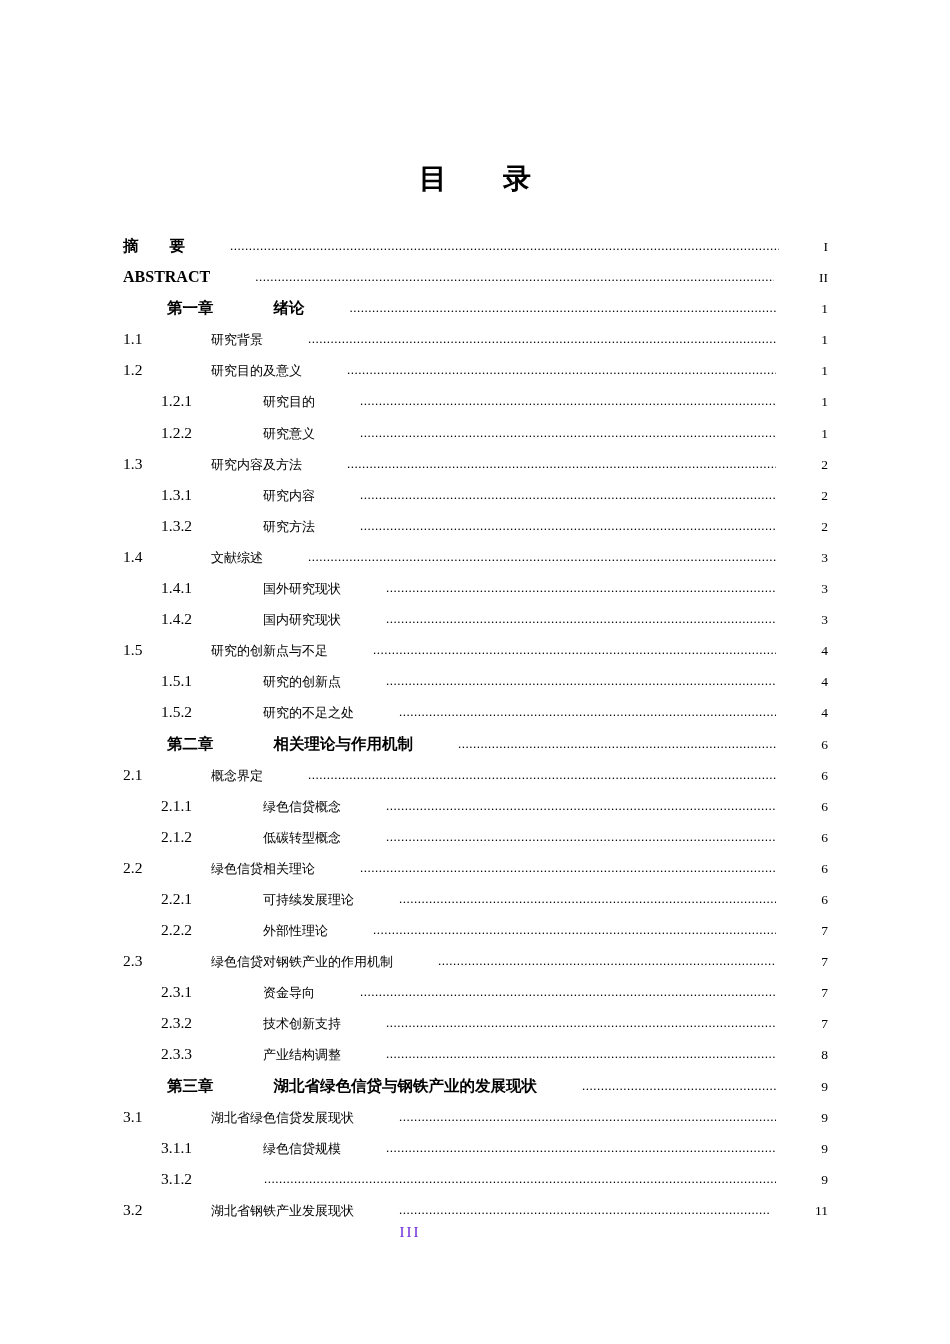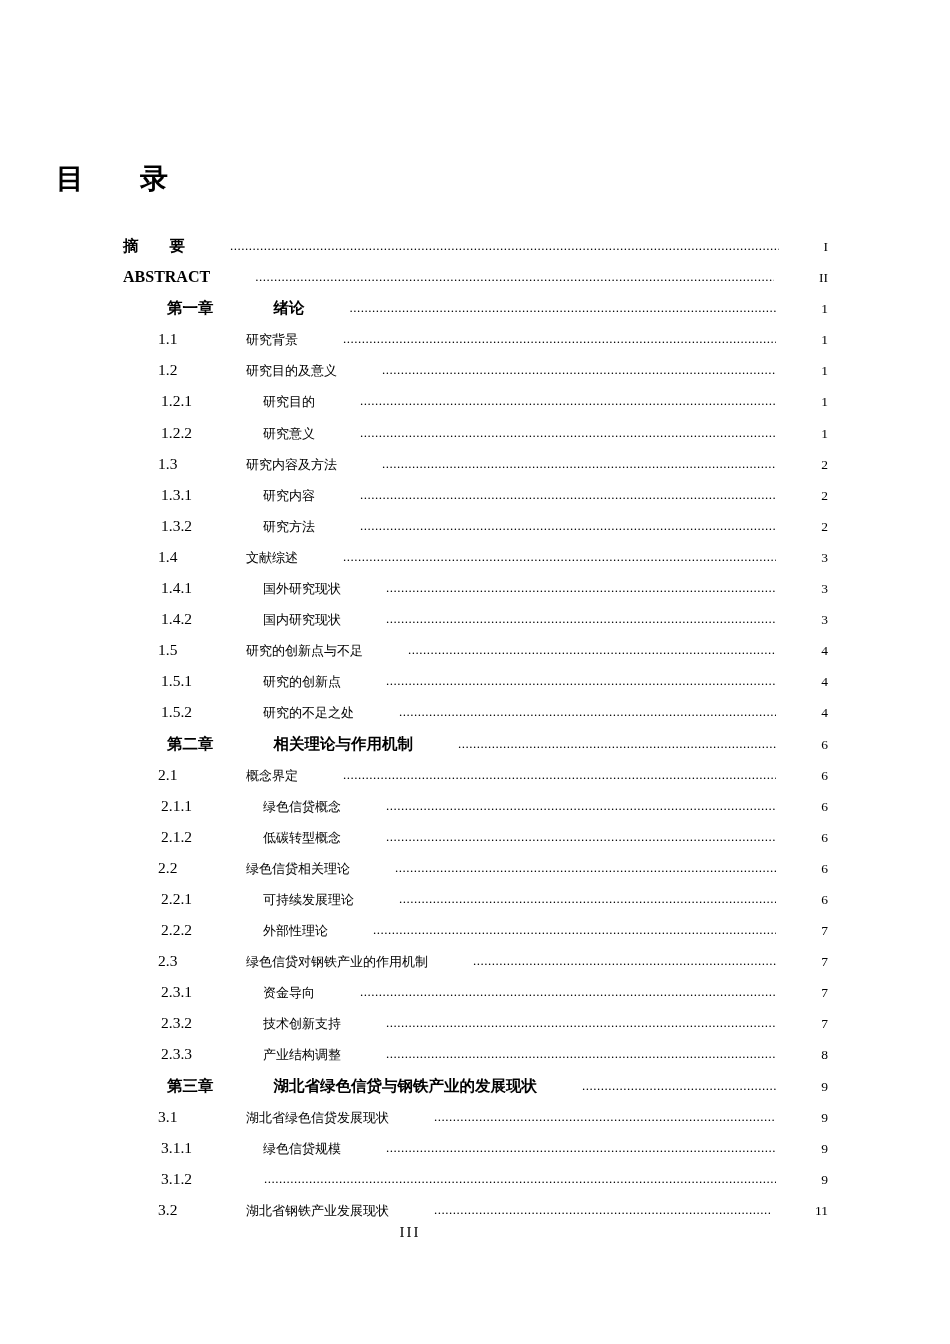--- a/index.html
+++ b/index.html
@@ -1,37 +1,37 @@
 <!DOCTYPE html>
 <html><head>
   <meta charset="utf-8">
   <style>
     html, body { margin: 0; padding: 0; background: #ffffff; }
     body { width: 950px; height: 1344px; position: relative; overflow: hidden;
            font-family: "Liberation Serif", "DejaVu Serif", serif; color: #000; }
-    .title { position: absolute; top: 160px; left: 0; width: 950px; text-align: left;
+    .title { position: absolute; top: 160px; left: 0; width: 950px; text-align: center;
              font-family: "DejaVu Sans", "Liberation Sans", sans-serif; font-weight: bold;
              font-size: 28px; letter-spacing: 56px; padding-left: 56px; box-sizing: border-box; }
     .toc { position: absolute; top: 230px; left: 123px; width: 705px; }
     .row { position: relative; height: 31.1px; line-height: 31px; display: flex; align-items: baseline;
            font-size: 15.5px; white-space: nowrap; gap: 44px; }
     .row.l3 { padding-left: 38px; }
     .row .num { display: inline-block; }
-    .row.l2 .num { width: 44px; margin-left: 35px; }
+    .row.l2 .num { width: 44px; }
     .row.l3 .num { width: 58px; }
     .row .lbl { font-family: "DejaVu Sans", "Liberation Sans", sans-serif; font-size: 13px; font-weight: normal; }
     .row.l1 .lbl { font-weight: bold; font-size: 15.5px; }
     .row.l1.cn .num { font-family: "DejaVu Sans", sans-serif; font-weight: bold; margin-right: 16px; margin-left: 44px; }
     .row.en .lbl { font-family: "Liberation Serif", serif; font-weight: bold; font-size: 16px; }
     .row .leader { flex: 1; overflow: hidden; margin: 0 1px; position: relative; top: -1px; }
     .row .leader::after { content: "................................................................................................................................................................................................................"; letter-spacing: 0.5px; font-size: 13px; }
     .row .pg { font-size: 13.5px; }
     .row.l1 .pg { font-weight: normal; }
     .footer { position: absolute; top: 1224px; left: 0; width: 820px; text-align: center;
-              font-size: 15px; letter-spacing: 2px; color: #000000; }
+              font-size: 15px; letter-spacing: 2px; color: #6d28d9; }
   </style>
 </head>
 <body>
 
 <div class="title">目录</div>
 
 <div class="toc" id="toc">
     <div class="row l1">
       <span class="lbl">摘　　要</span>
       <span class="leader"></span>

